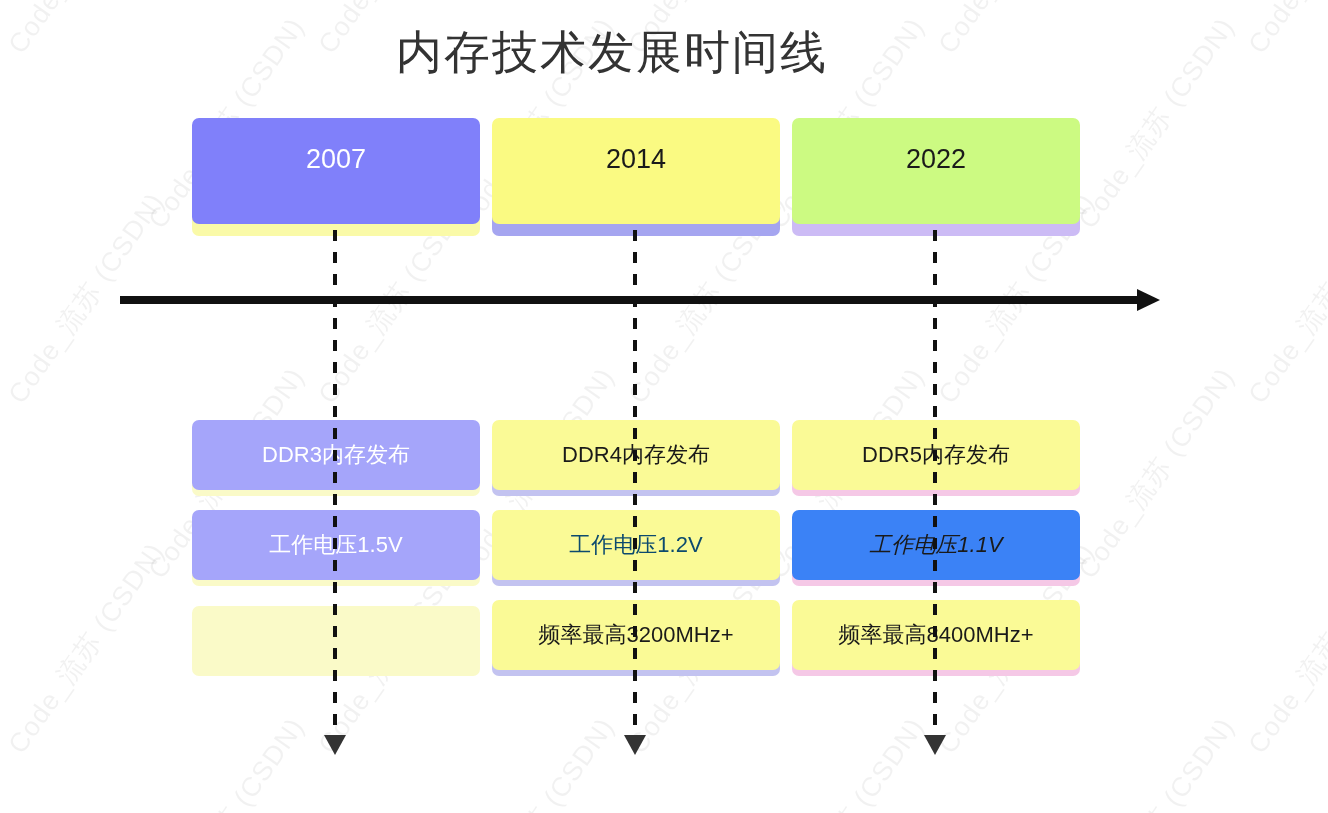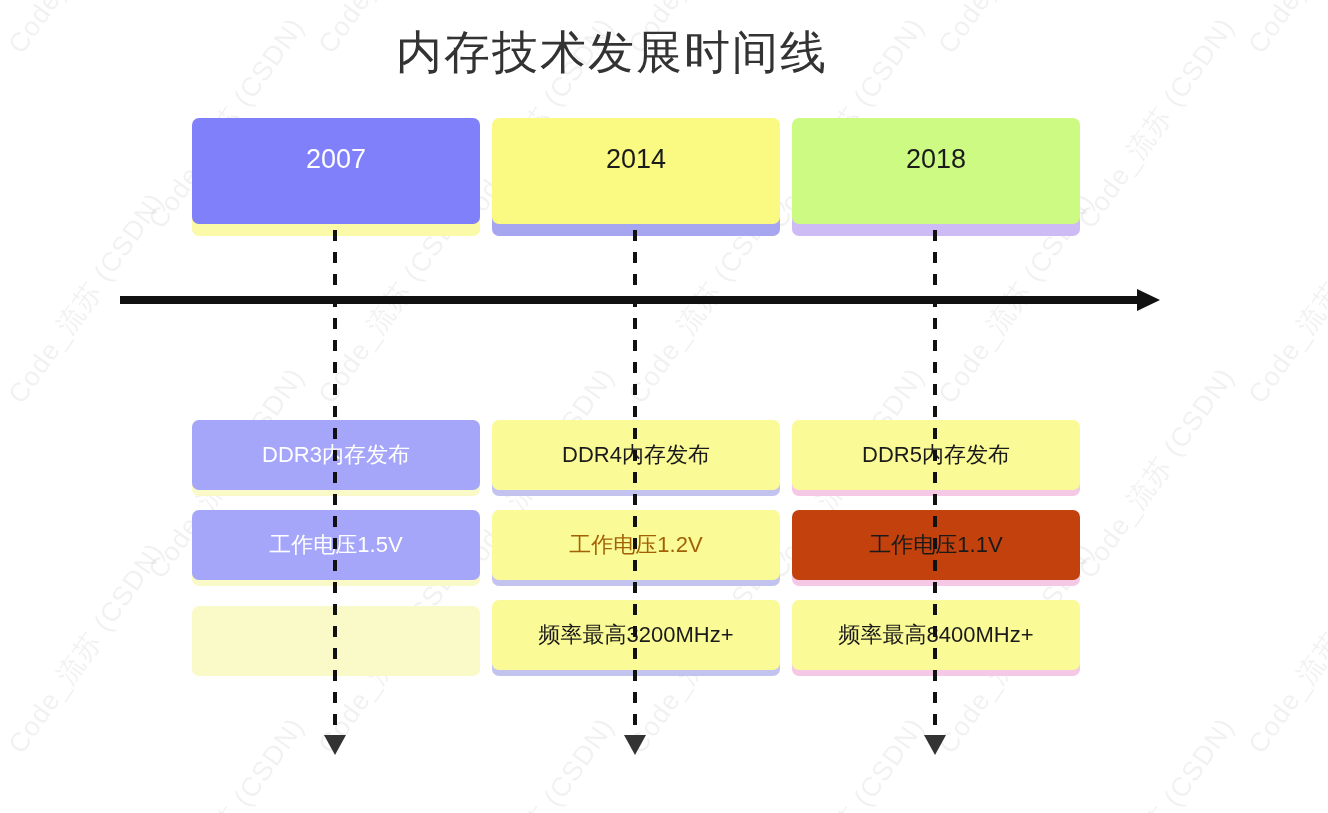--- a/index.html
+++ b/index.html
@@ -285,53 +285,53 @@
         </div>
         <div class="details">
           <div class="detail-wrap">
             <div class="detail-shadow" style="background: rgb(195, 195, 240);"></div>
             <div class="detail-card" style="background: rgb(250, 250, 150); color: rgb(26, 26, 26);">
               <span>DDR4内存发布</span>
             </div>
           </div>
           <div class="detail-wrap">
             <div class="detail-shadow" style="background: rgb(195, 195, 240);"></div>
-            <div class="detail-card" style="background: rgb(250, 250, 150); color: #a16207;">
+            <div class="detail-card" style="background: rgb(250, 250, 150); color: #0c4a6e;">
               <span>工作电压1.2V</span>
             </div>
           </div>
           <div class="detail-wrap">
             <div class="detail-shadow" style="background: rgb(195, 195, 240);"></div>
             <div class="detail-card" style="background: rgb(250, 250, 150); color: rgb(26, 26, 26);">
               <span>频率最高3200MHz+</span>
             </div>
           </div>
         </div>
       </div>
       <div class="column" style="left: 792px;">
         <div class="connector">
           <div class="dash"></div>
           <div class="dash-arrow"></div>
         </div>
         <div class="year-card-wrap">
           <div class="year-card-shadow" style="background: rgb(204, 187, 245);"></div>
           <div class="year-card" style="background: rgb(204, 250, 130); color: rgb(26, 26, 26);">
-            <span>2018</span>
+            <span>2022</span>
           </div>
         </div>
         <div class="details">
           <div class="detail-wrap">
             <div class="detail-shadow" style="background: rgb(245, 200, 230);"></div>
             <div class="detail-card" style="background: rgb(250, 250, 150); color: rgb(26, 26, 26);">
               <span>DDR5内存发布</span>
             </div>
           </div>
           <div class="detail-wrap">
             <div class="detail-shadow" style="background: rgb(245, 200, 230);"></div>
-            <div class="detail-card" style="background: #c2410c; color: rgb(26, 26, 26);">
+            <div class="detail-card" style="background: #3b82f6; color: rgb(26, 26, 26); font-style: italic;">
               <span>工作电压1.1V</span>
             </div>
           </div>
           <div class="detail-wrap">
             <div class="detail-shadow" style="background: rgb(245, 200, 230);"></div>
             <div class="detail-card" style="background: rgb(250, 250, 150); color: rgb(26, 26, 26);">
               <span>频率最高8400MHz+</span>
             </div>
           </div>
         </div>

